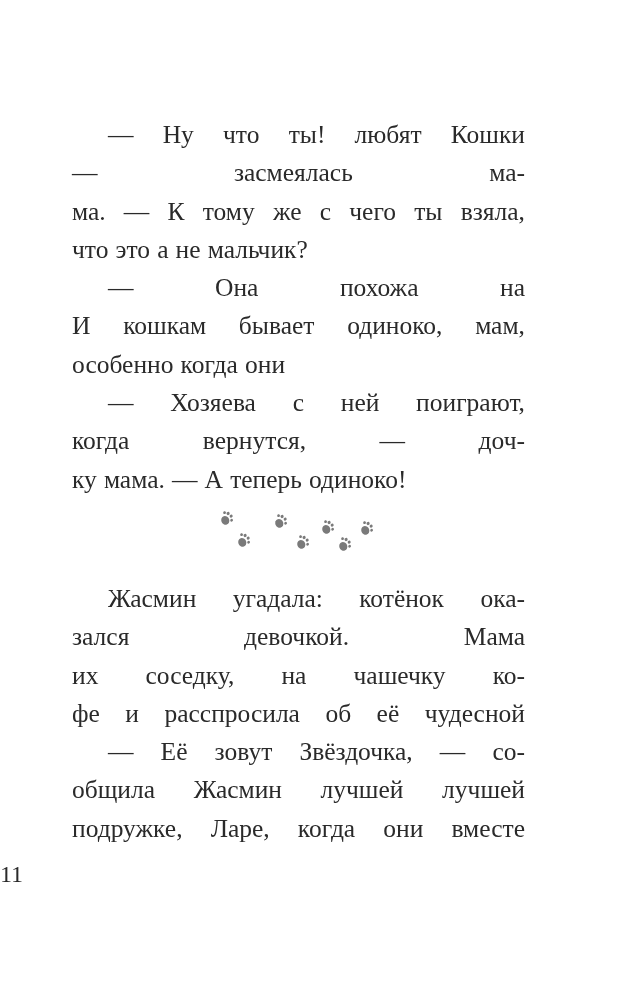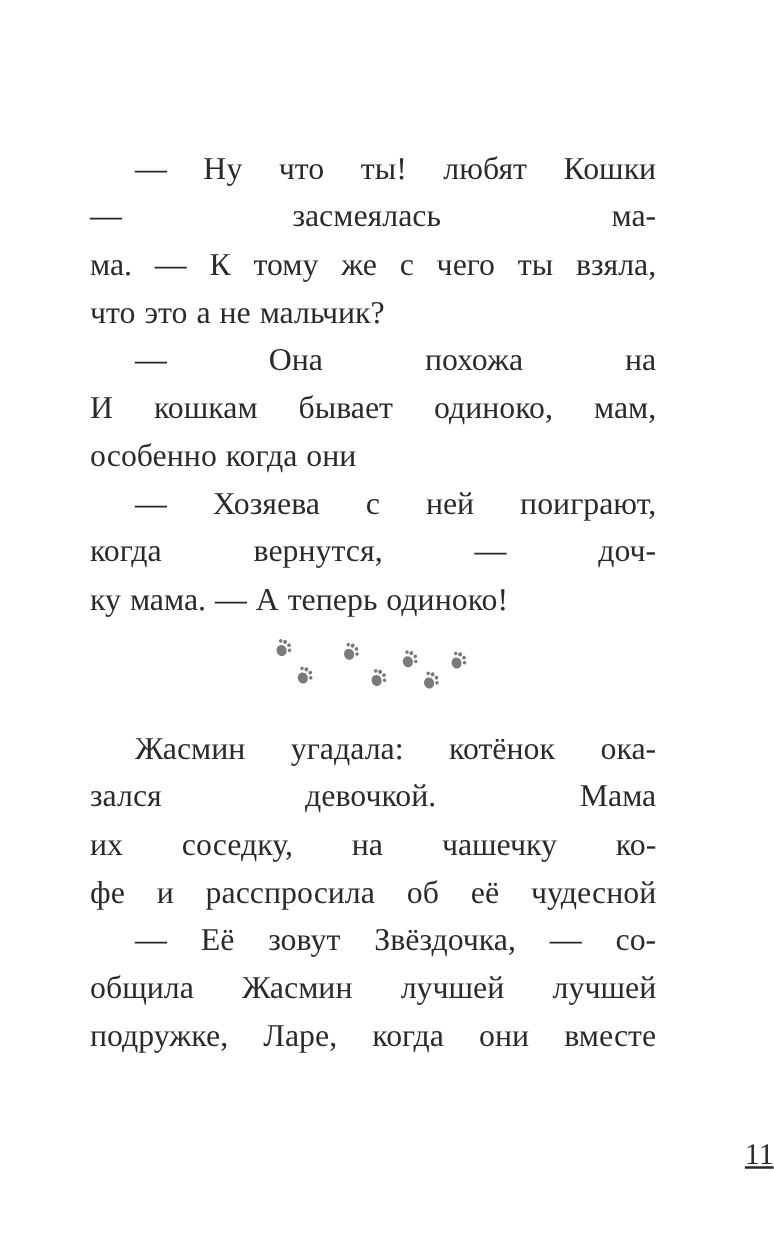--- a/index.html
+++ b/index.html
@@ -16,22 +16,22 @@
     white-space: nowrap; display: flex; justify-content: space-between;
   }
   .line.indent { padding-left: 36px; }
   .line.last { justify-content: flex-start; }
   .line.last span + span { margin-left: 0.28em; text-align: center; }
   .block-1 { top: 116px; }
   .block-2 { top: 580px; }
   .divider { position: absolute; left: 212px; top: 506px; width: 170px; height: 50px; }
   .paw { position: absolute; width: 16px; height: 16px; }
   .page-number {
-    position: absolute; left: 0; width: 619px; top: 910px; text-align: right;
-    font-size: 24px; line-height: 28px; color: #2a2a2a; text-decoration: underline;
+    position: absolute; left: 0; width: 619px; top: 860px; text-align: left;
+    font-size: 24px; line-height: 28px; color: #2a2a2a;
   }
 </style>
 </head>
 <body>
 
 <div class="page">
   <div class="text-block block-1">
       <div class="line indent">
         <span>—</span>
         <span>Ну</span>

